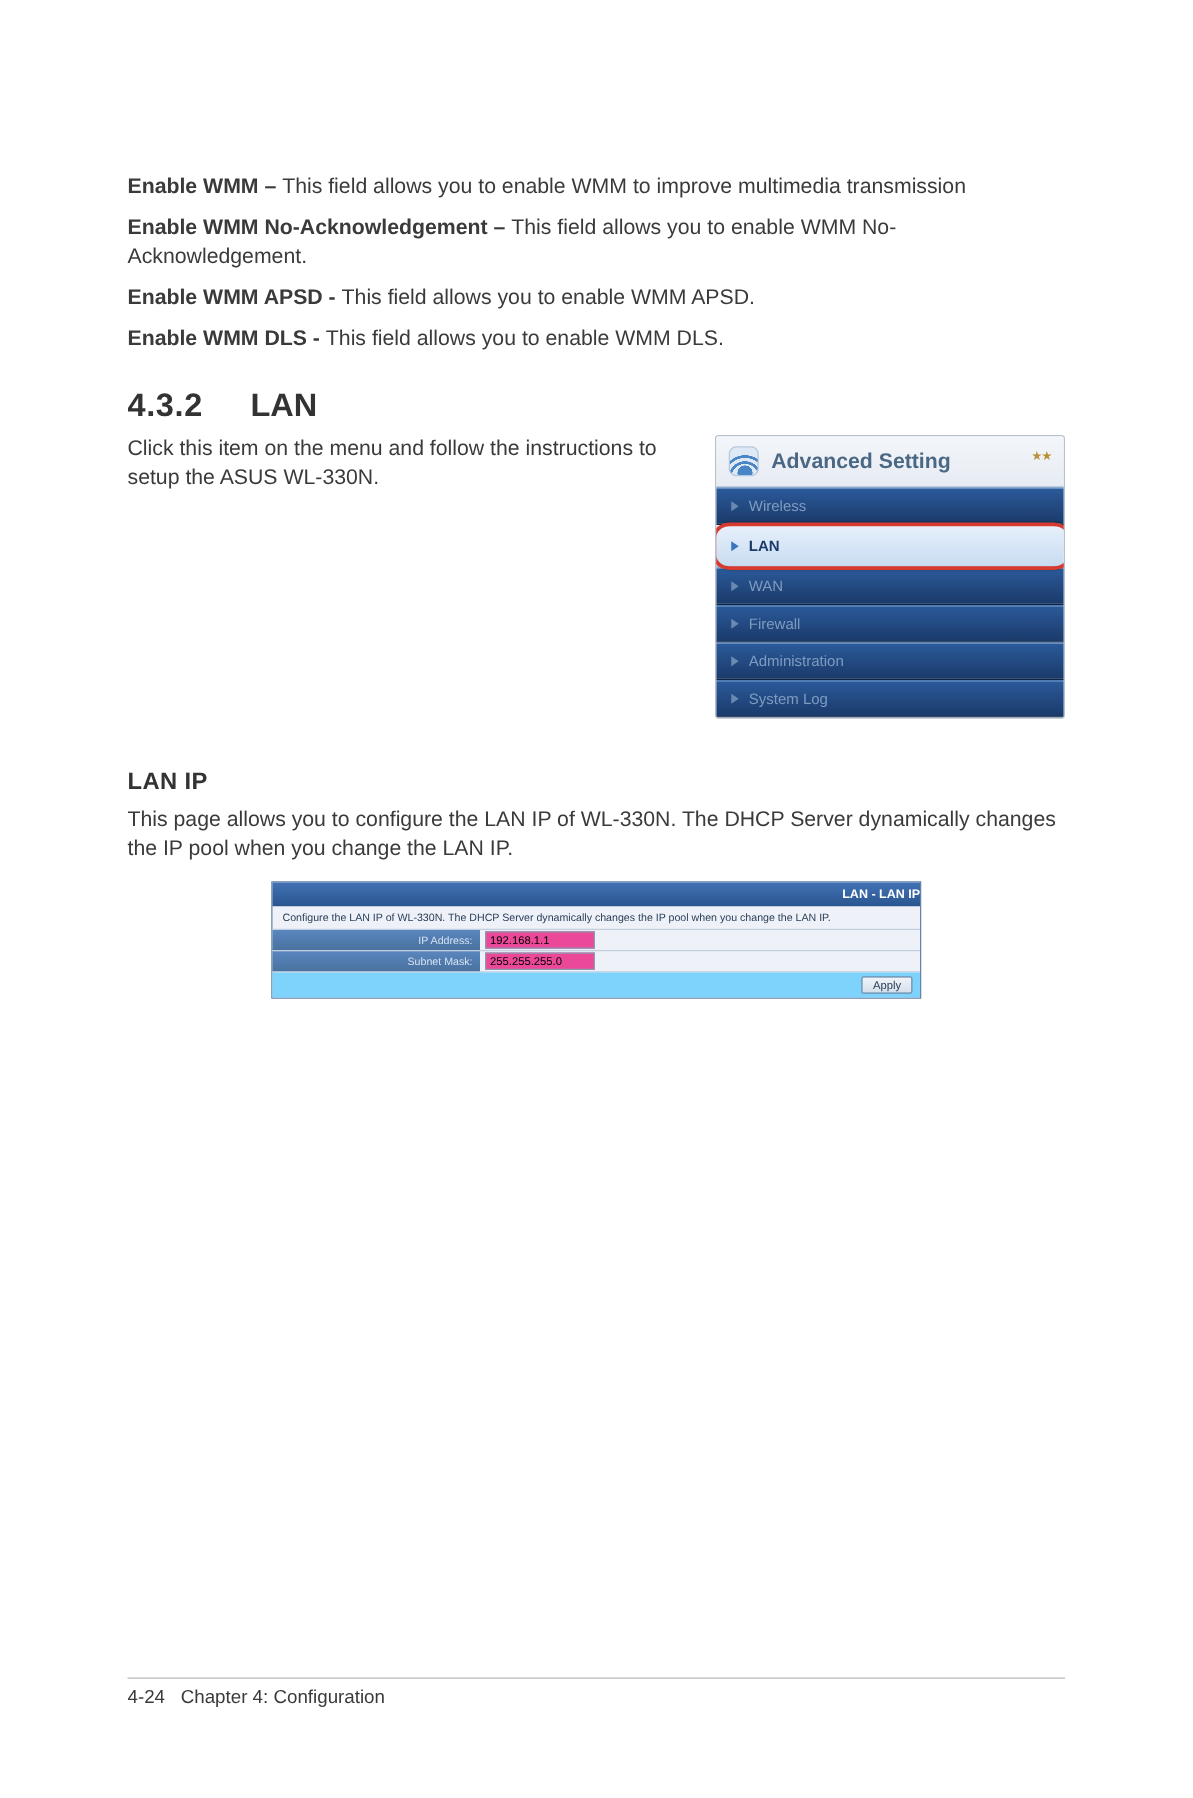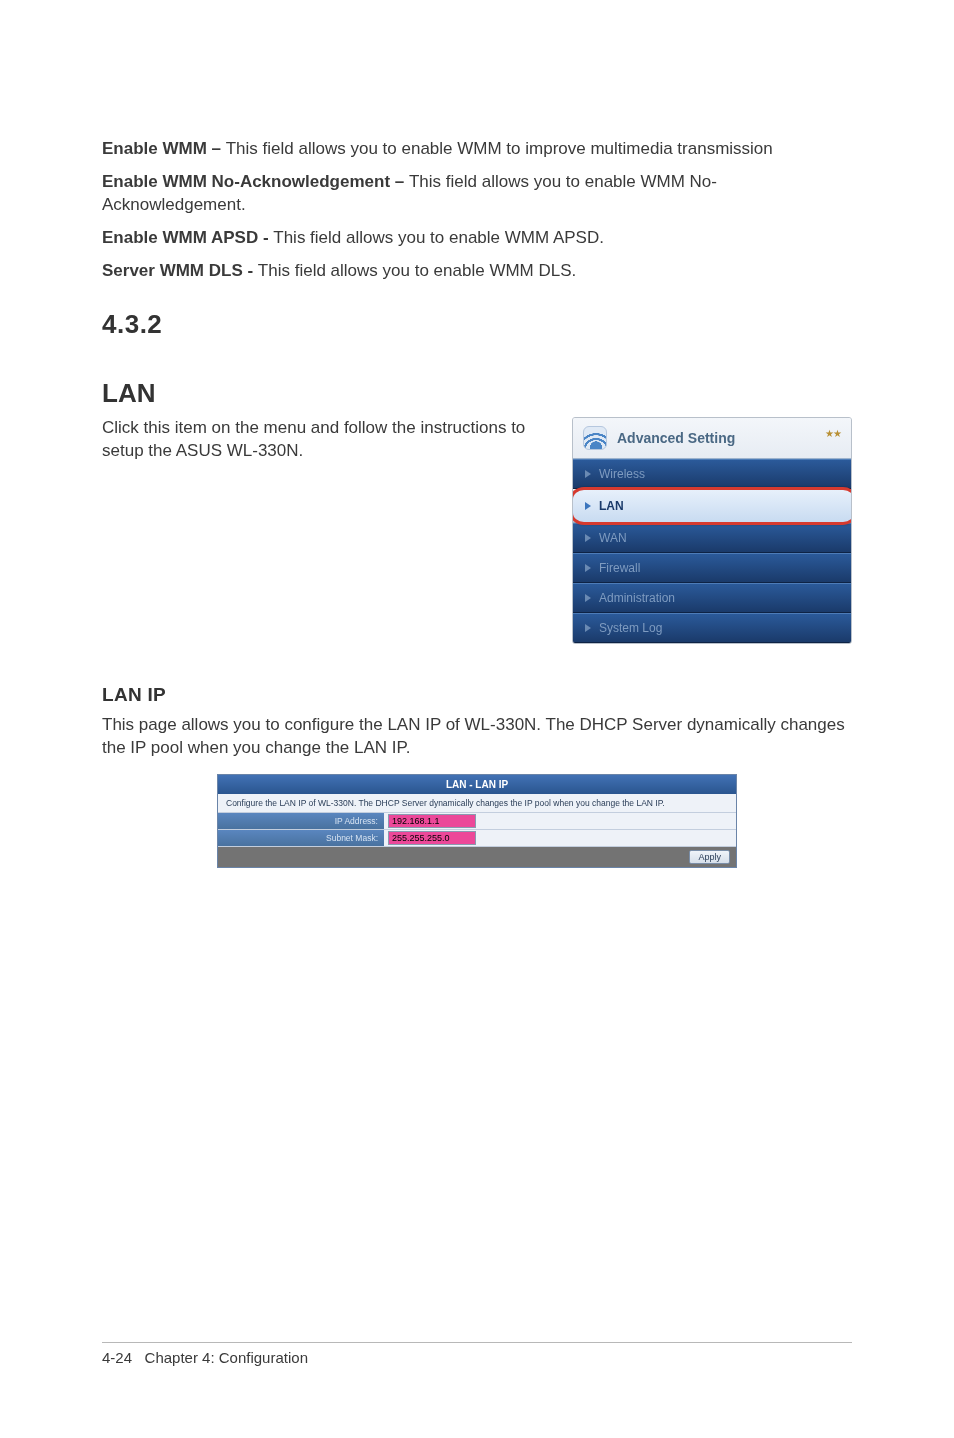--- a/index.html
+++ b/index.html
@@ -7,21 +7,21 @@
     width: 954px;
     height: 1438px;
     background: #fff;
     font-family: Arial, Helvetica, sans-serif;
     color: #333;
     position: relative;
     padding: 138px 102px 0 102px;
   }
   .para { font-size: 17px; line-height: 1.35; color: #3a3a3a; margin-bottom: 10px; }
   .para b { font-weight: bold; }
-  .h2-row { display:flex; gap: 38px; align-items:baseline; margin-top: 26px; margin-bottom: 8px; flex-direction: column; }
+  .h2-row { display:flex; gap: 38px; align-items:baseline; margin-top: 26px; margin-bottom: 8px; }
   .h2-num { font-size: 26px; font-weight: bold; letter-spacing: 0.5px; }
   .h2-title { font-size: 26px; font-weight: bold; }
   .lan-row { display:flex; gap: 6px; align-items:flex-start; }
   .lan-text { flex: 1; font-size:17px; line-height:1.35; color:#3a3a3a; }
   .menu-shot {
     width: 280px;
     border: 1px solid #b8c0ca;
     background: linear-gradient(#eef2f7, #e4e9f0);
     border-radius: 3px;
     overflow: hidden;
@@ -34,21 +34,21 @@
     position:relative;
   }
   .menu-header .wifi-ic {
     width:24px; height:24px; border-radius:6px;
     background: radial-gradient(circle at 50% 85%, #4a85c6 25%, transparent 26%),
                 radial-gradient(circle at 50% 100%, transparent 40%, #4a85c6 41%, #4a85c6 48%, transparent 49%, transparent 58%, #4a85c6 59%, #4a85c6 66%, transparent 67%) no-repeat;
     background-color:#dfe9f5;
     background-size: 24px 24px, 24px 24px;
     border:1px solid #b5c7de;
   }
-  .menu-header .title { color:#4a6884; font-weight:bold; font-size:14px; }
+  .menu-header .title { color:#4a6884; font-weight:bold; font-size:17px; }
   .menu-header .stars { position:absolute; right:10px; top:10px; font-size:10px; color:#b89035; letter-spacing:-1px;}
   .menu-list { border-top:1px solid #9db3cd; }
   .menu-item {
     display:flex; align-items:center; gap:8px;
     padding: 7px 12px;
     background: linear-gradient(#2b5a9a, #1a3a6a);
     color:#7e9bc0;
     border-top:1px solid #4d7cb8;
     border-bottom:1px solid #0e2345;
     font-size:12px;
@@ -78,22 +78,22 @@
     width: 520px;
     margin: 14px auto 0 auto;
     border:1px solid #6a84a8;
     font-size:9px;
     color:#1a3a6a;
     background:#eef2f8;
   }
   .lanip-title {
     background: linear-gradient(#4272b5, #2a558f);
     color:#fff;
-    text-align:center;
-    padding:4px 16px;
+    text-align:right;
+    padding:4px 0;
     font-size:10px;
     font-weight:bold;
   }
   .lanip-desc {
     padding:4px 8px;
     font-size:8.5px;
     color:#2a3d57;
     border-bottom:1px solid #c3cede;
   }
   .lanip-form-row {
@@ -112,21 +112,21 @@
   .lanip-value { flex:1; padding-left:4px; }
   .lanip-input {
     border:1px solid #8a9ab0;
     background:#ec4899;
     font-size:9px;
     padding:1px 3px;
     width:88px;
     height:14px;
     line-height:12px;
   }
-  .lanip-apply-row { text-align:right; padding:3px 6px; background:#737373; }
+  .lanip-apply-row { text-align:right; padding:3px 6px; background:#7dd3fc; }
   .lanip-apply {
     border:1px solid #7a8ea8;
     background:linear-gradient(#f0f4f9,#d6dfea);
     font-size:9px;
     padding:1px 8px;
     color:#2a3d57;
     border-radius:2px;
     cursor:pointer;
     display:inline-block;
   }
@@ -146,21 +146,21 @@
 <p class="para">
   <b>Enable WMM – </b><span>This field allows you to enable WMM to improve multimedia transmission</span>
 </p>
 <p class="para">
   <b>Enable WMM No-Acknowledgement – </b><span>This field allows you to enable WMM No-Acknowledgement.</span>
 </p>
 <p class="para">
   <b>Enable WMM APSD - </b><span>This field allows you to enable WMM APSD.</span>
 </p>
 <p class="para">
-  <b>Server WMM DLS - </b><span>This field allows you to enable WMM DLS.</span>
+  <b>Enable WMM DLS - </b><span>This field allows you to enable WMM DLS.</span>
 </p>
 
 <div class="h2-row">
   <span class="h2-num">4.3.2</span>
   <span class="h2-title">LAN</span>
 </div>
 
 <div class="lan-row">
   <div class="lan-text">Click this item on the menu and follow the instructions to setup the ASUS WL-330N.</div>
 

